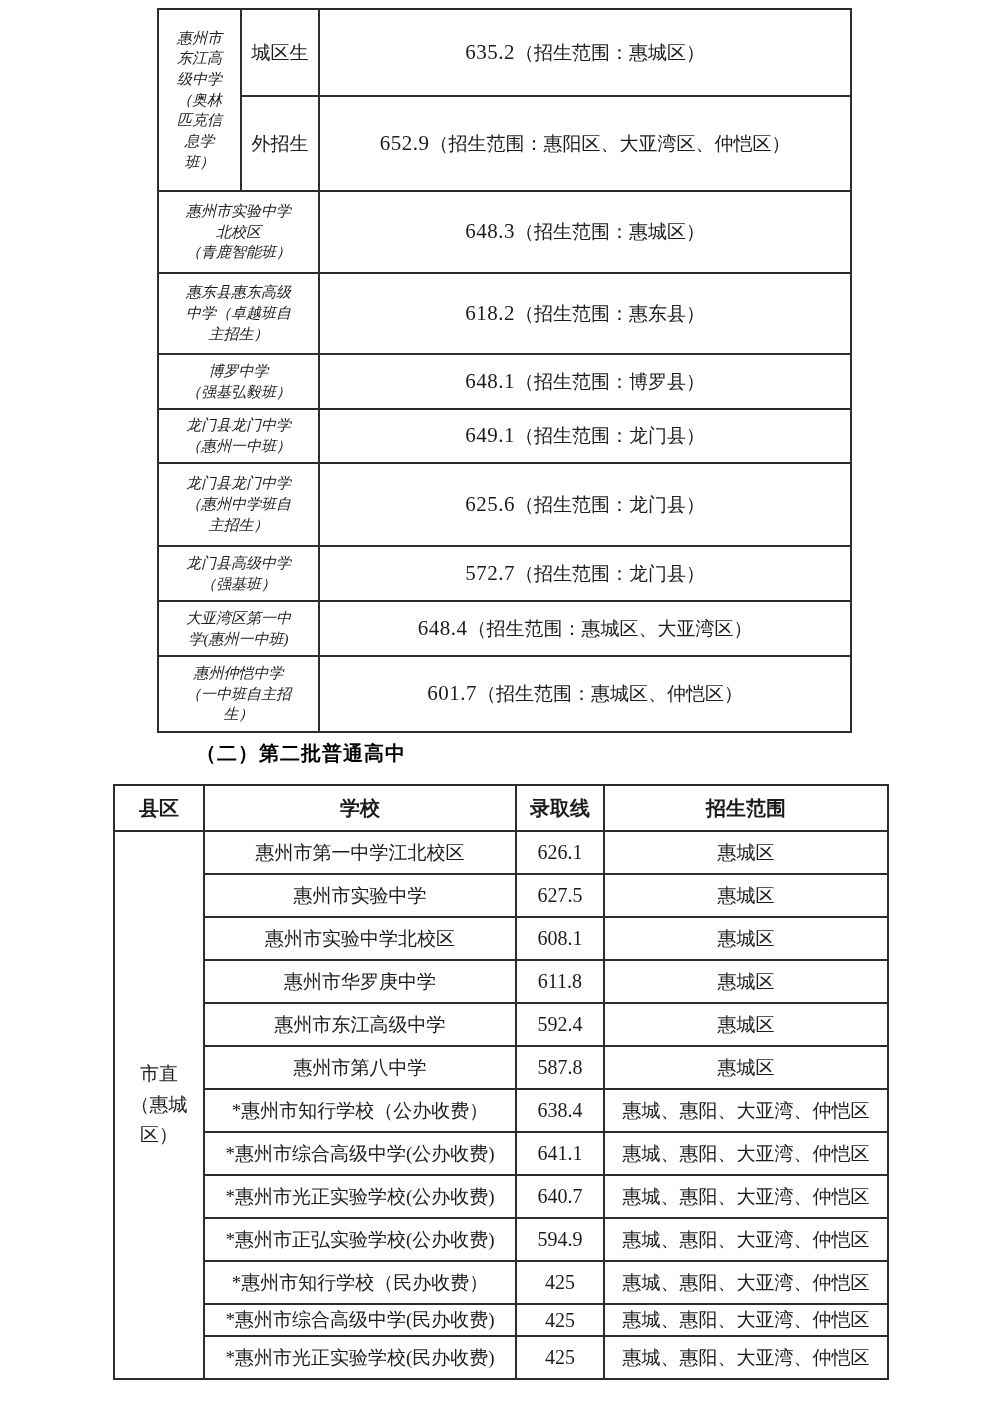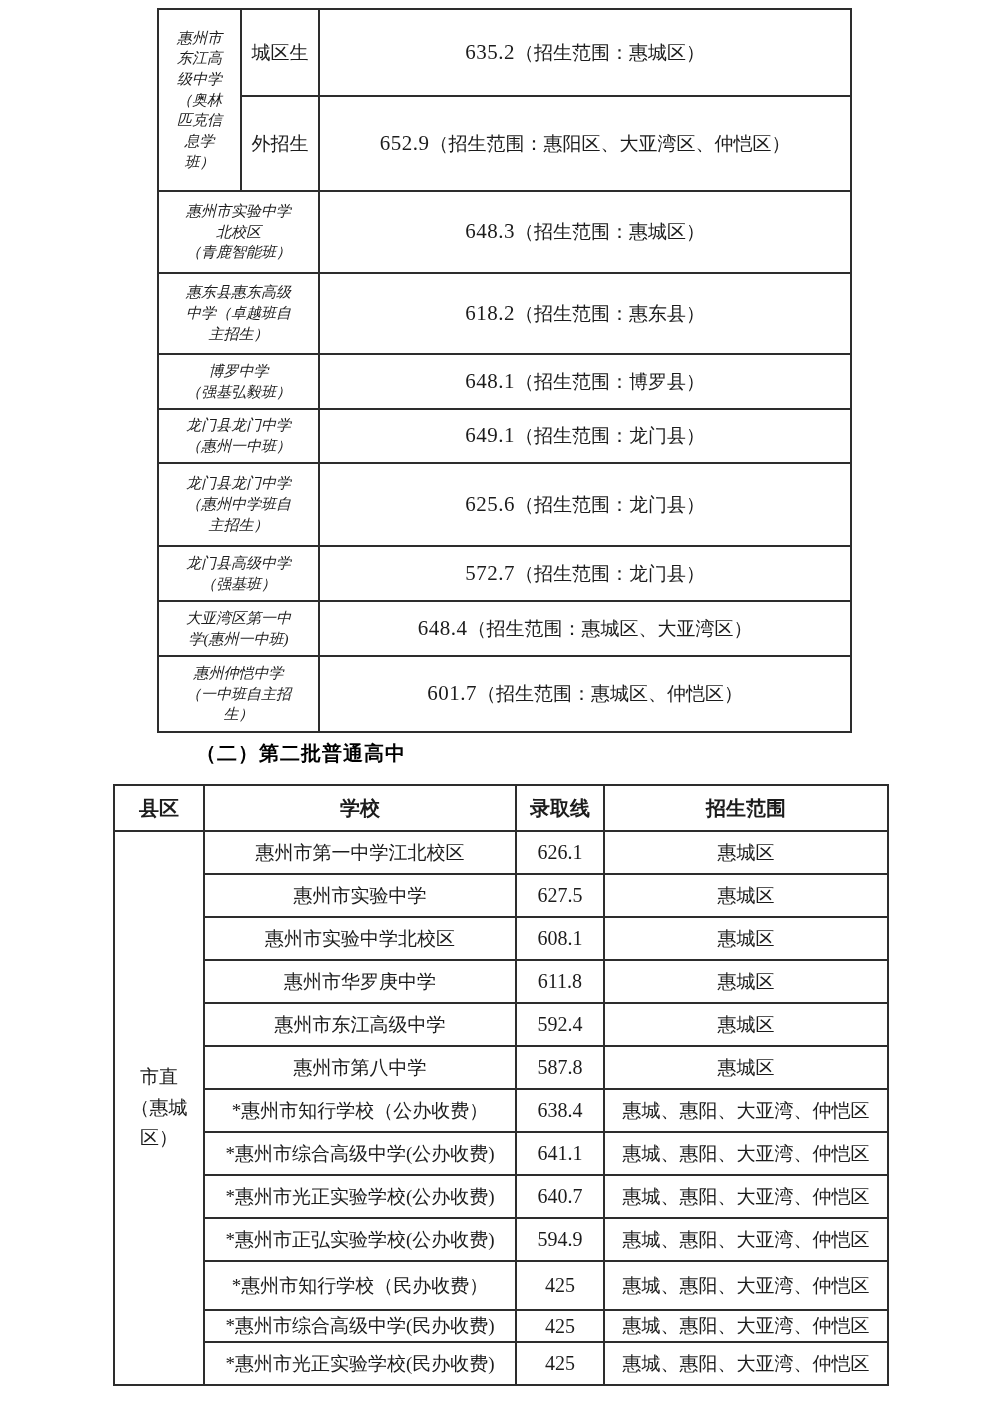--- a/index.html
+++ b/index.html
@@ -222,21 +222,21 @@
       <tr style="height:43px;">
         <td>*惠州市光正实验学校(公办收费)</td>
         <td class="num">640.7</td>
         <td>惠城、惠阳、大亚湾、仲恺区</td>
       </tr>
       <tr style="height:43px;">
         <td>*惠州市正弘实验学校(公办收费)</td>
         <td class="num">594.9</td>
         <td>惠城、惠阳、大亚湾、仲恺区</td>
       </tr>
-      <tr style="height:49px;">
+      <tr style="height:43px;">
         <td>*惠州市知行学校（民办收费）</td>
         <td class="num">425</td>
         <td>惠城、惠阳、大亚湾、仲恺区</td>
       </tr>
       <tr style="height:28px;">
         <td>*惠州市综合高级中学(民办收费)</td>
         <td class="num">425</td>
         <td>惠城、惠阳、大亚湾、仲恺区</td>
       </tr>
       <tr style="height:43px;">

